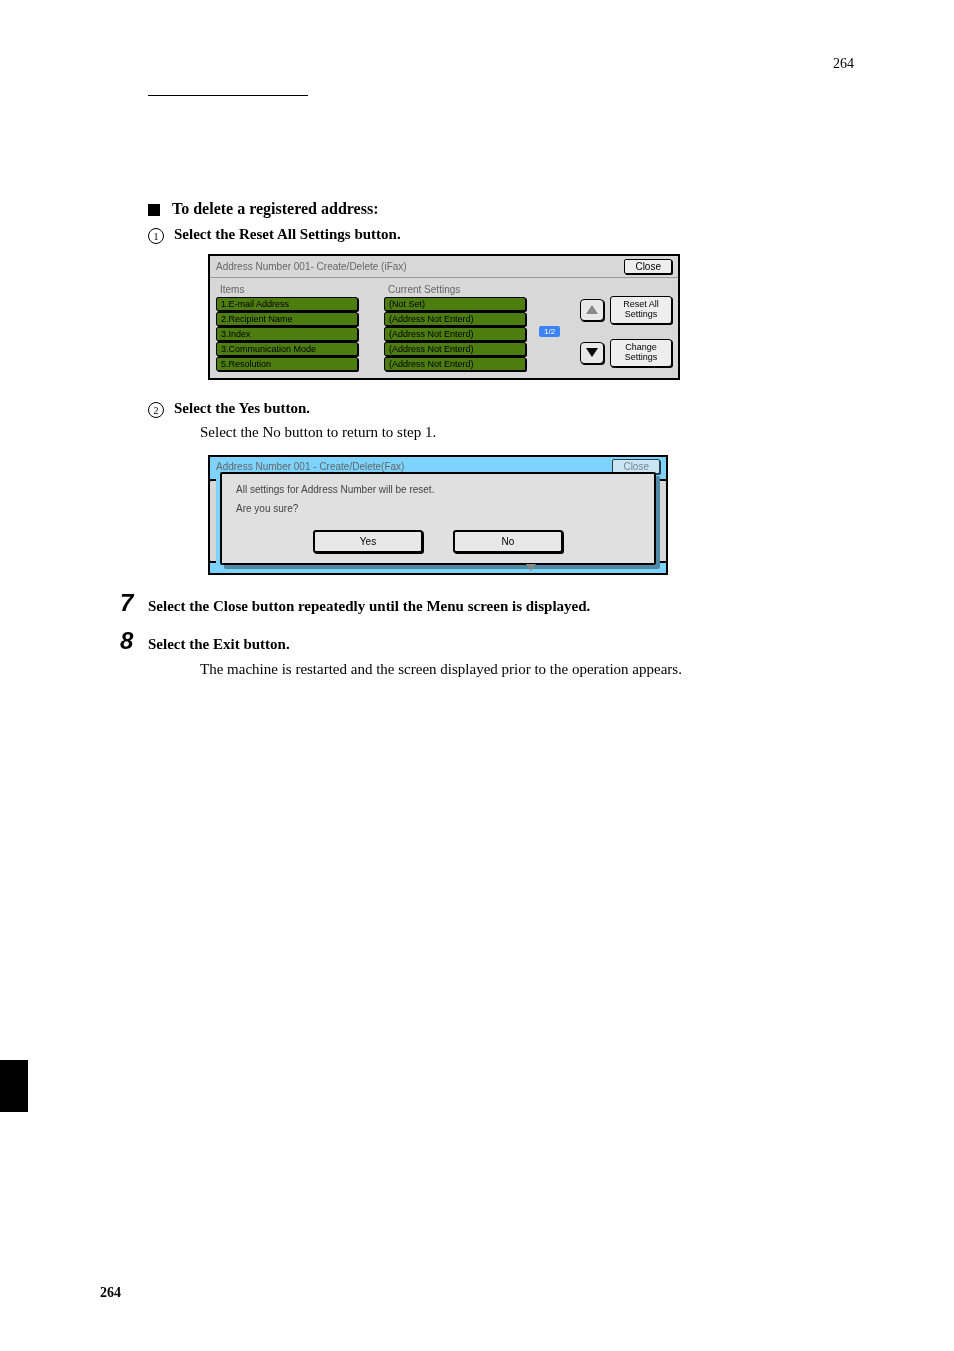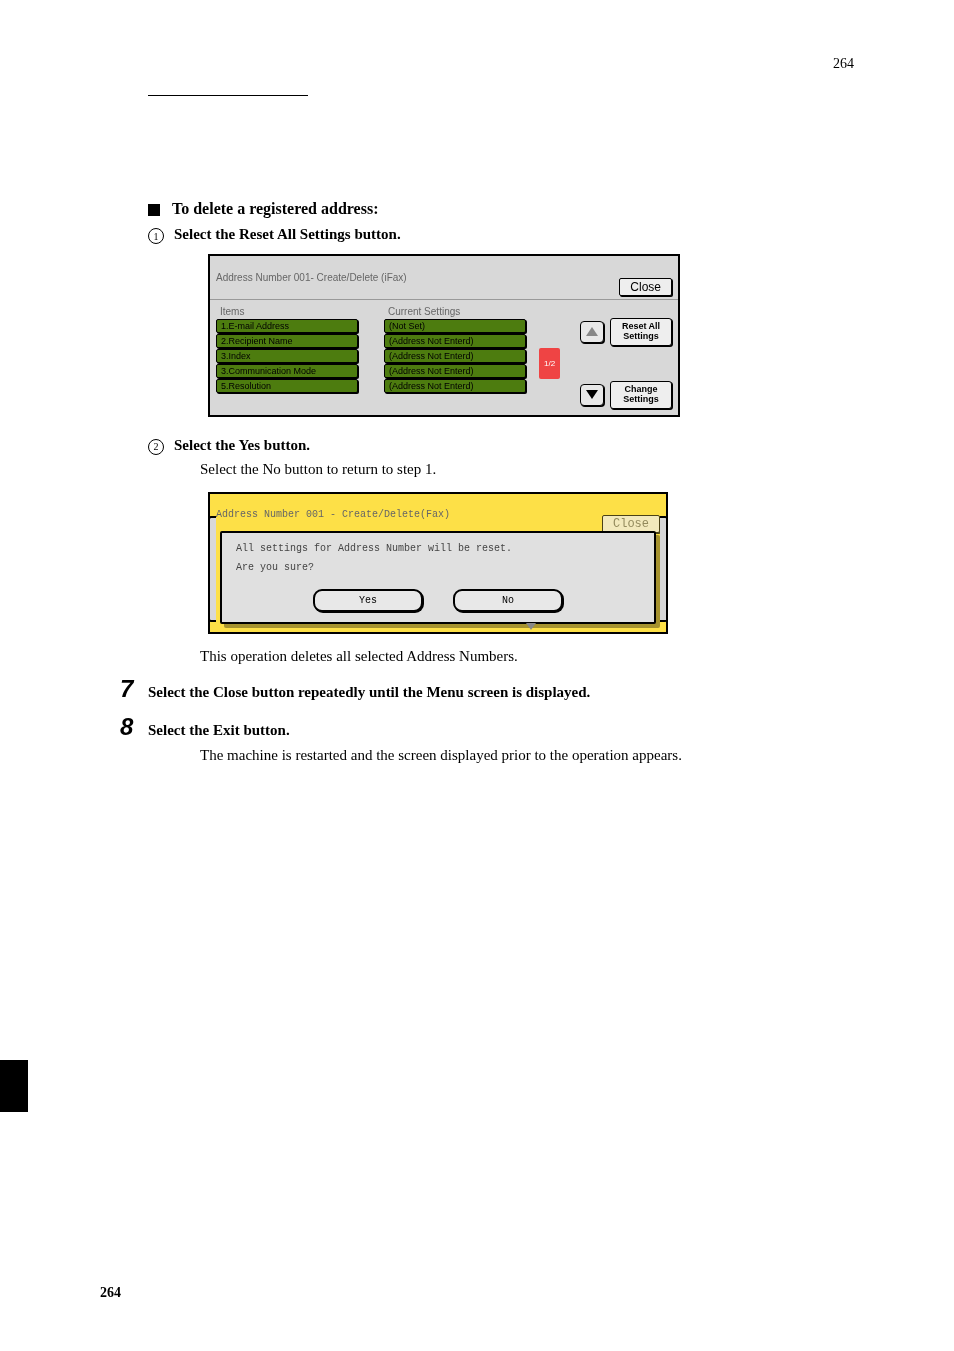--- a/index.html
+++ b/index.html
@@ -120,24 +120,23 @@
     font-size: 10px;
   }
   .dialog1-title {
     flex: 1;
     color: #666;
   }
   .close-btn {
     background: #eee;
     border: 1px solid #000;
     padding: 1px 10px;
-    font-size: 12px;
+    font-size: 10px;
     border-radius: 2px;
     box-shadow: 1px 1px 0 #000;
-    margin-top: 19px;
   }
   .dialog1-body {
     display: flex;
     padding: 4px 6px 6px 6px;
   }
   .col-items { width: 168px; }
   .col-settings { width: 150px; }
   .col-right { flex: 1; display: flex; flex-direction: column; align-items: flex-end; gap: 2px; padding-top: 14px;}
   .col-header {
     color: #666;
@@ -176,52 +175,51 @@
     border-right: 6px solid transparent;
     border-bottom: 9px solid #888;
   }
   .arrow-down {
     width: 0; height: 0;
     border-left: 6px solid transparent;
     border-right: 6px solid transparent;
     border-top: 9px solid #000;
   }
   .page-pill {
-    background: #ef4444;
+    background: #3b82f6;
     color: #fff;
     font-size: 8px;
-    padding: 11px 5px;
+    padding: 1px 5px;
     border-radius: 2px;
   }
   .right-btn {
     background: #eee;
     border: 1px solid #000;
     border-radius: 3px;
     font-size: 9px;
     padding: 3px 4px;
     width: 62px;
     text-align: center;
     box-shadow: 1px 1px 0 #000;
     line-height: 1.1;
-    font-weight: bold;
   }
   .nav-row {
     display: flex;
     align-items: center;
     gap: 6px;
   }
   
   .dialog2 {
     margin-left: 60px;
     margin-top: 8px;
     margin-bottom: 14px;
     width: 460px;
     border: 2px solid #000;
-    background: #fde047;
-    font-family: Liberation Mono, monospace;
+    background: #7dd3fc;
+    font-family: Liberation Sans, sans-serif;
     position: relative;
   }
   .dialog2-header {
     display: flex;
     align-items: center;
     padding: 2px 6px;
     font-size: 10px;
     color: #666;
   }
   .dialog2-header .close-btn {
@@ -248,21 +246,21 @@
     margin-bottom: 16px;
   }
   .modal-buttons {
     display: flex;
     gap: 30px;
     justify-content: center;
   }
   .modal-btn {
     background: #e8e8e8;
     border: 2px solid #000;
-    border-radius: 9px;
+    border-radius: 3px;
     font-size: 10px;
     padding: 4px 0;
     width: 110px;
     text-align: center;
     box-shadow: 1px 1px 0 #000;
   }
   .side-cutout-left {
     position: absolute;
     left: -2px;
     top: 22px;
@@ -412,21 +410,20 @@
       <div class="modal-text">All settings for Address Number will be reset.</div>
       <div class="modal-text2">Are you sure?</div>
       <div class="modal-buttons">
         <div class="modal-btn">Yes</div>
         <div class="modal-btn">No</div>
       </div>
     </div>
     <div class="bottom-arrow"></div>
   </div>
 
-  <div class="body-text">This operation deletes all selected Address Numbers.</div>
 
   <div class="big-step">
     <div class="big-num">7</div>
     <div class="big-step-text">Select the Close button repeatedly until the Menu screen is displayed.</div>
   </div>
 
   <div class="big-step">
     <div class="big-num">8</div>
     <div class="big-step-text">Select the Exit button.</div>
   </div>

